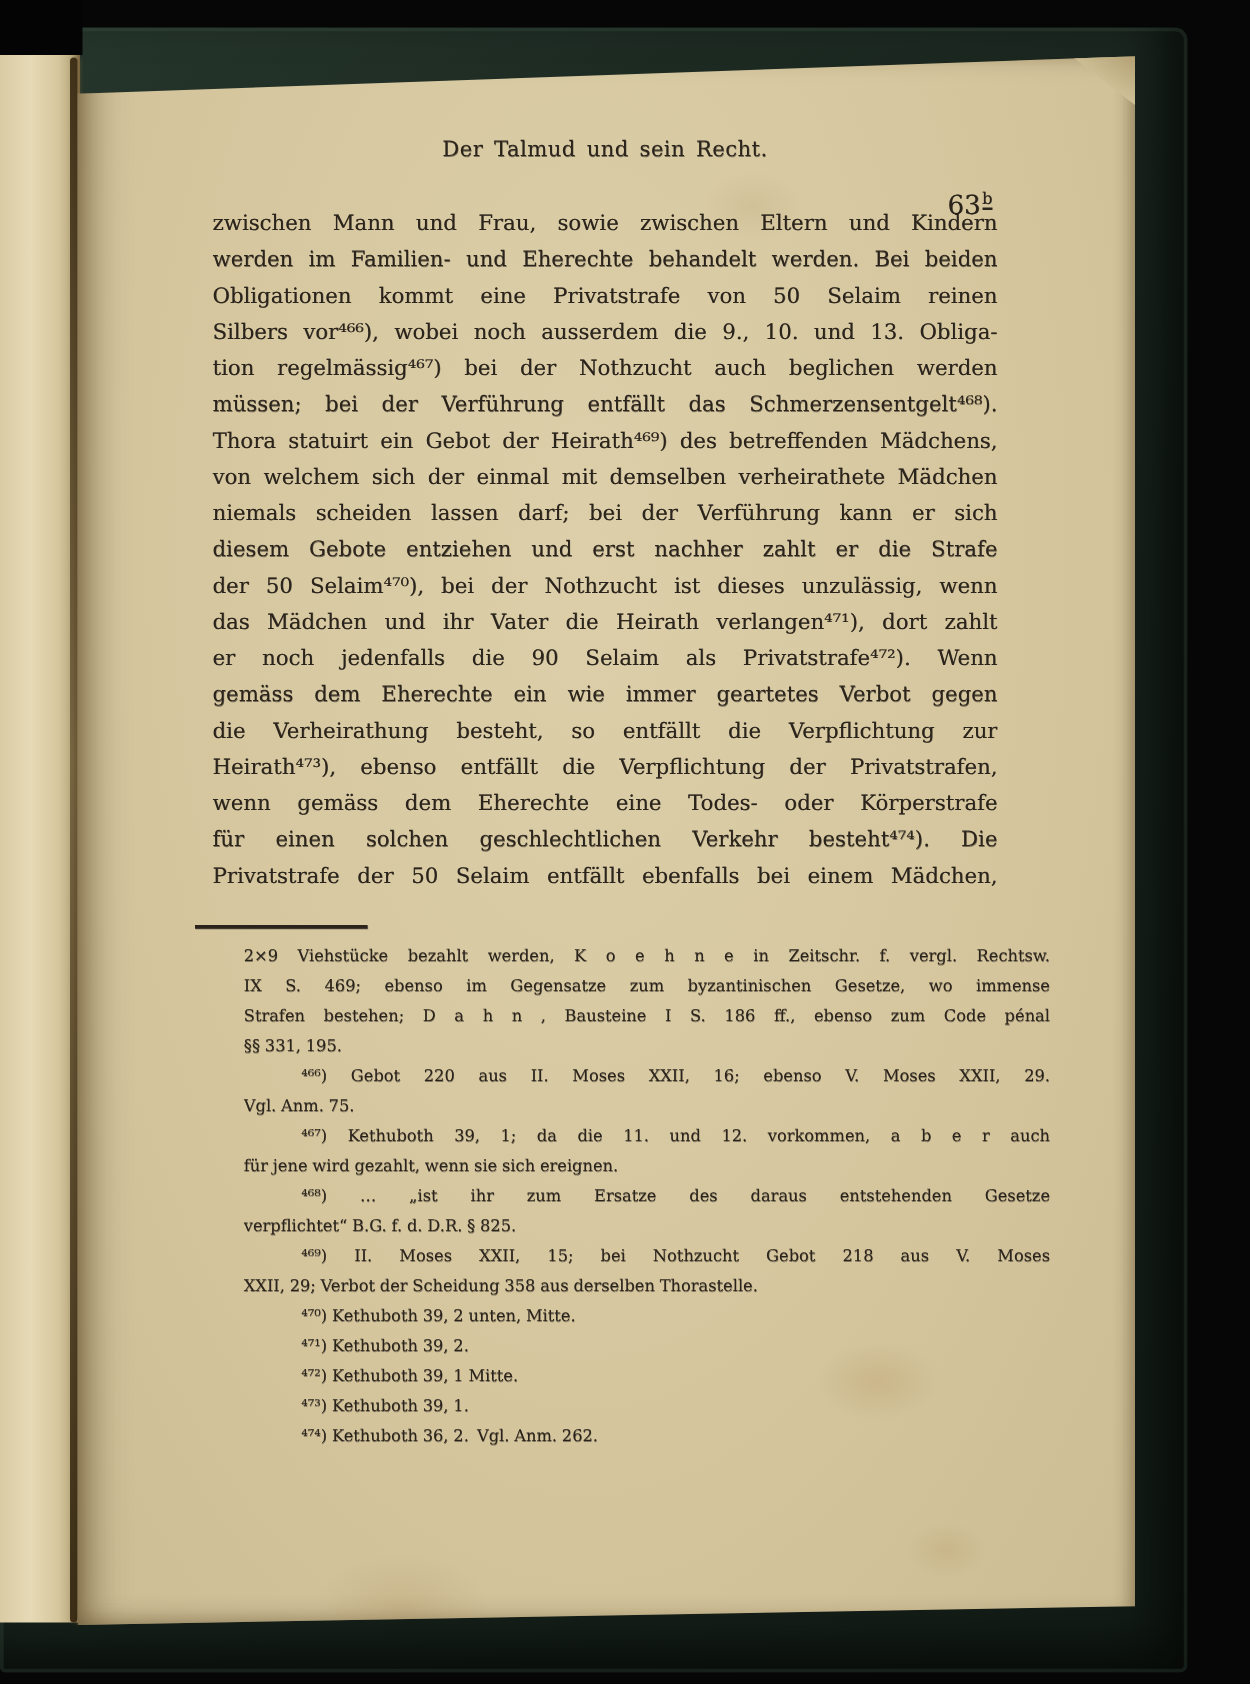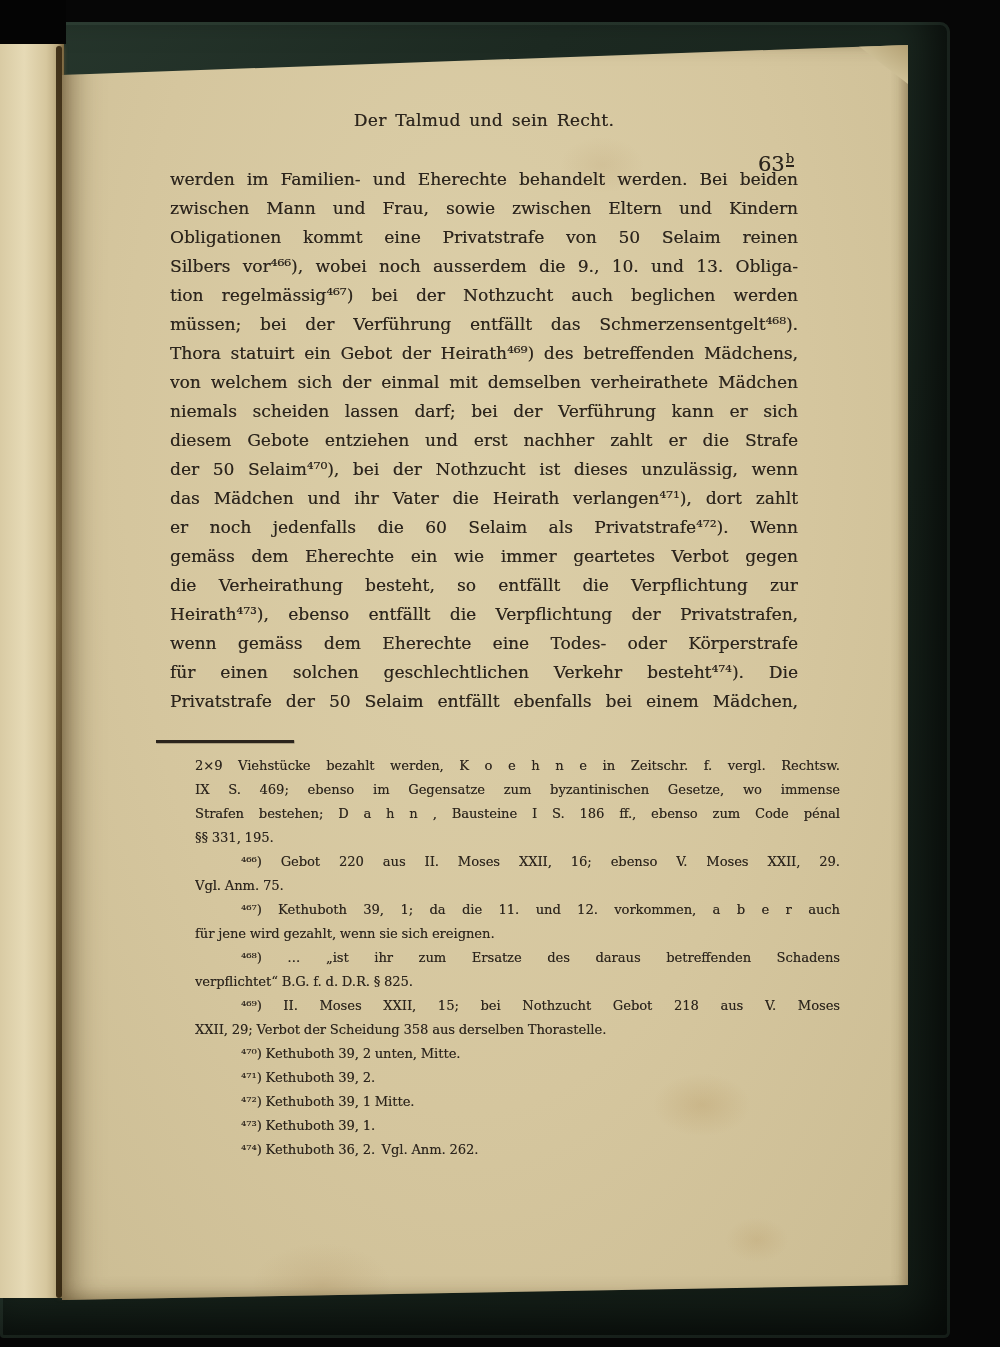--- a/index.html
+++ b/index.html
@@ -76,53 +76,53 @@
 
   <div class="page">
     <div class="dogear"></div>
 
     <div class="running-header">
       <span class="rh-title">Der Talmud und sein Recht.</span>
       <span class="rh-num"><span>63</span><sup class="pnum-sup">b</sup></span>
     </div>
 
     <div class="body-lines">
+        <div class="tline">zwischen Mann und Frau, sowie zwischen Eltern und Kindern</div>
         <div class="tline">werden im Familien- und Eherechte behandelt werden. Bei beiden</div>
-        <div class="tline">zwischen Mann und Frau, sowie zwischen Eltern und Kindern</div>
         <div class="tline">Obligationen kommt eine Privatstrafe von 50 Selaim reinen</div>
         <div class="tline">Silbers vor⁴⁶⁶), wobei noch ausserdem die 9., 10. und 13. Obliga-</div>
         <div class="tline">tion regelmässig⁴⁶⁷) bei der Nothzucht auch beglichen werden</div>
         <div class="tline">müssen; bei der Verführung entfällt das Schmerzensentgelt⁴⁶⁸).</div>
         <div class="tline">Thora statuirt ein Gebot der Heirath⁴⁶⁹) des betreffenden Mädchens,</div>
         <div class="tline">von welchem sich der einmal mit demselben verheirathete Mädchen</div>
         <div class="tline">niemals scheiden lassen darf; bei der Verführung kann er sich</div>
         <div class="tline">diesem Gebote entziehen und erst nachher zahlt er die Strafe</div>
         <div class="tline">der 50 Selaim⁴⁷⁰), bei der Nothzucht ist dieses unzulässig, wenn</div>
         <div class="tline">das Mädchen und ihr Vater die Heirath verlangen⁴⁷¹), dort zahlt</div>
-        <div class="tline">er noch jedenfalls die 60 Selaim als Privatstrafe⁴⁷²). Wenn</div>
+        <div class="tline">er noch jedenfalls die 90 Selaim als Privatstrafe⁴⁷²). Wenn</div>
         <div class="tline">gemäss dem Eherechte ein wie immer geartetes Verbot gegen</div>
         <div class="tline">die Verheirathung besteht, so entfällt die Verpflichtung zur</div>
         <div class="tline">Heirath⁴⁷³), ebenso entfällt die Verpflichtung der Privatstrafen,</div>
         <div class="tline">wenn gemäss dem Eherechte eine Todes- oder Körperstrafe</div>
         <div class="tline">für einen solchen geschlechtlichen Verkehr besteht⁴⁷⁴). Die</div>
         <div class="tline">Privatstrafe der 50 Selaim entfällt ebenfalls bei einem Mädchen,</div>
       </div>
 
     <div class="fnrule"></div>
 
     <div class="fnotes">
         <div class="tline j">2×9 Viehstücke bezahlt werden, K o e h n e in Zeitschr. f. vergl. Rechtsw.</div>
         <div class="tline j">IX S. 469; ebenso im Gegensatze zum byzantinischen Gesetze, wo immense</div>
         <div class="tline j">Strafen bestehen; D a h n , Bausteine I S. 186 ff., ebenso zum Code pénal</div>
         <div class="tline">§§ 331, 195.</div>
         <div class="tline indent j">⁴⁶⁶) Gebot 220 aus II. Moses XXII, 16; ebenso V. Moses XXII, 29.</div>
         <div class="tline">Vgl. Anm. 75.</div>
         <div class="tline indent j">⁴⁶⁷) Kethuboth 39, 1; da die 11. und 12. vorkommen, a b e r auch</div>
         <div class="tline">für jene wird gezahlt, wenn sie sich ereignen.</div>
-        <div class="tline indent j">⁴⁶⁸) … „ist ihr zum Ersatze des daraus betreffenden Schadens</div>
+        <div class="tline indent j">⁴⁶⁸) … „ist ihr zum Ersatze des daraus entstehenden Gesetze</div>
         <div class="tline">verpflichtet“ B.G. f. d. D.R. § 825.</div>
         <div class="tline indent j">⁴⁶⁹) II. Moses XXII, 15; bei Nothzucht Gebot 218 aus V. Moses</div>
         <div class="tline">XXII, 29; Verbot der Scheidung 358 aus derselben Thorastelle.</div>
         <div class="tline indent">⁴⁷⁰) Kethuboth 39, 2 unten, Mitte.</div>
         <div class="tline indent">⁴⁷¹) Kethuboth 39, 2.</div>
         <div class="tline indent">⁴⁷²) Kethuboth 39, 1 Mitte.</div>
         <div class="tline indent">⁴⁷³) Kethuboth 39, 1.</div>
         <div class="tline indent">⁴⁷⁴) Kethuboth 36, 2. Vgl. Anm. 262.</div>
       </div>
   </div>

